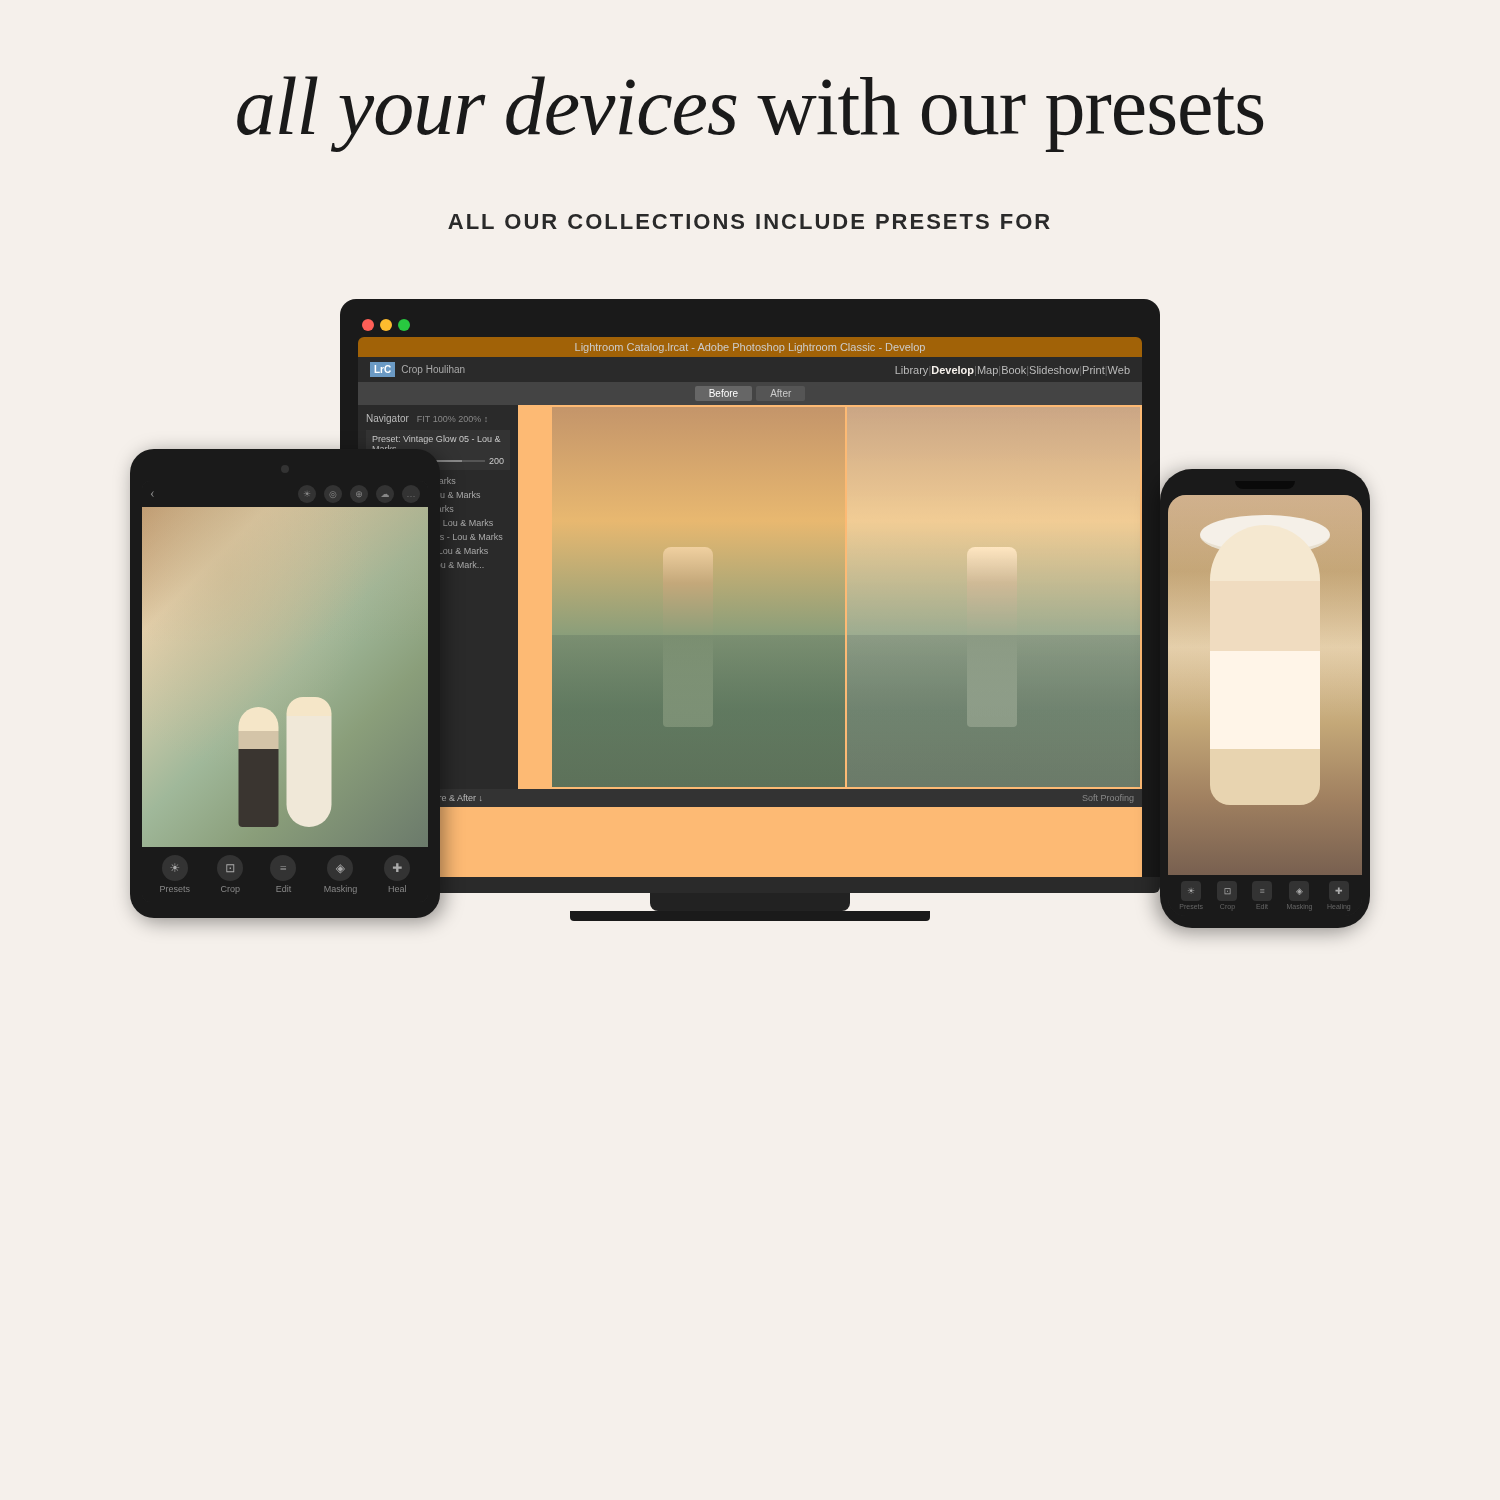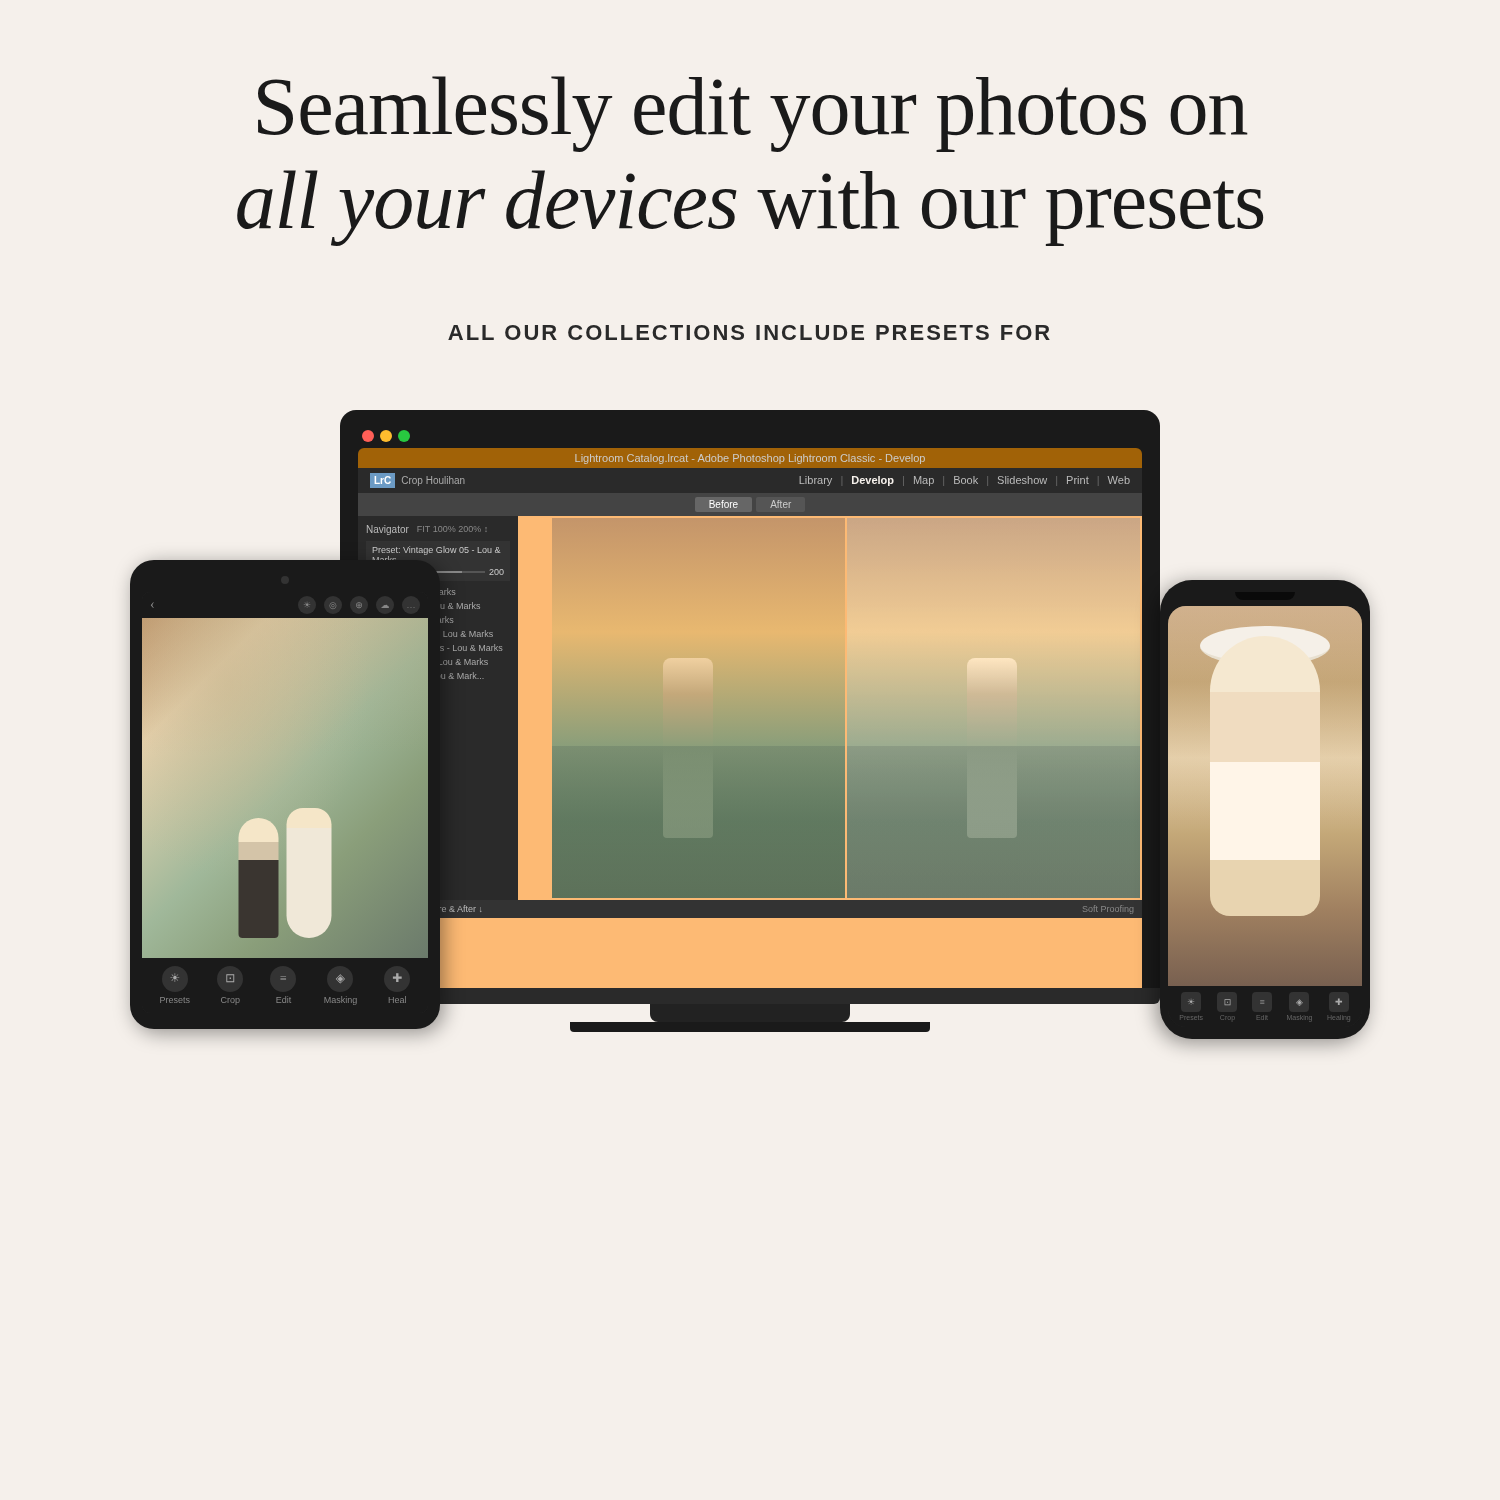--- a/index.html
+++ b/index.html
@@ -27,21 +27,21 @@
       line-height: 1.15;
       letter-spacing: -1px;
     }
 
     .headline-italic {
       font-style: italic;
       font-weight: 400;
     }
 
     .subheadline {
-      margin-top: 66px;
+      margin-top: 50px;
       font-family: 'Arial', sans-serif;
       font-size: 22px;
       font-weight: 600;
       letter-spacing: 2px;
       color: #2a2a2a;
       text-align: right;
       line-height: 1.6;
     }
 
     .devices-container {
@@ -124,21 +124,21 @@
     }
 
     .lr-user-name {
       color: #aaa;
       font-size: 10px;
       font-family: Arial, sans-serif;
     }
 
     .lr-nav {
       display: flex;
-      gap: 8px;
+      gap: 0;
       align-items: center;
     }
 
     .lr-nav-item {
       color: #bbb;
       font-size: 11px;
       font-family: Arial, sans-serif;
     }
 
     .lr-nav-item.active {
@@ -594,23 +594,20 @@
     .phone-tool-label {
       color: #666;
       font-size: 7px;
       font-family: Arial, sans-serif;
     }
   </style>
 </head>
 <body>
 
 <div class="headline-section">
-  <div class="headline-main">
-    <span>Seamlessly edit your photos on</span>
-  </div>
   <div class="headline-main">
     <span class="headline-italic">all your devices</span><span> with our presets</span>
   </div>
 </div>
 
 <div class="subheadline">
   <div>ALL OUR COLLECTIONS INCLUDE PRESETS FOR</div>
 </div>
 
 <div class="devices-container">

